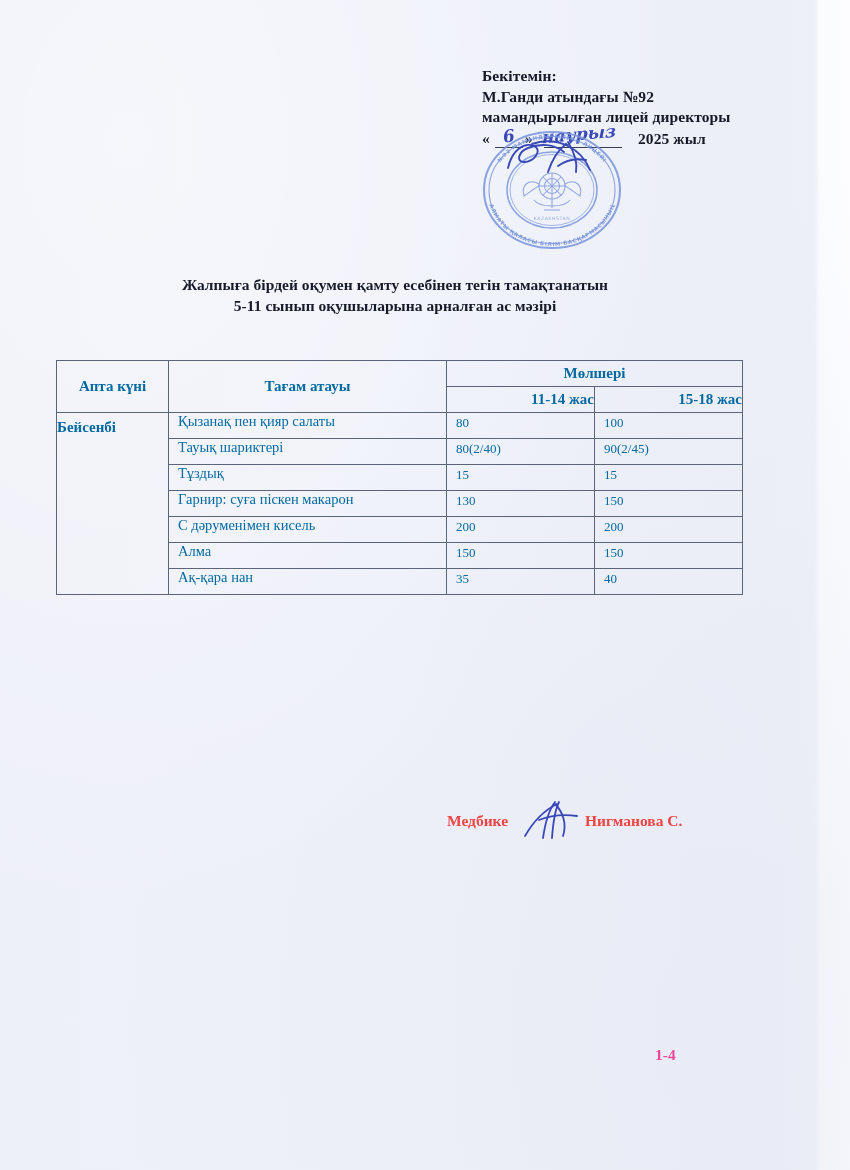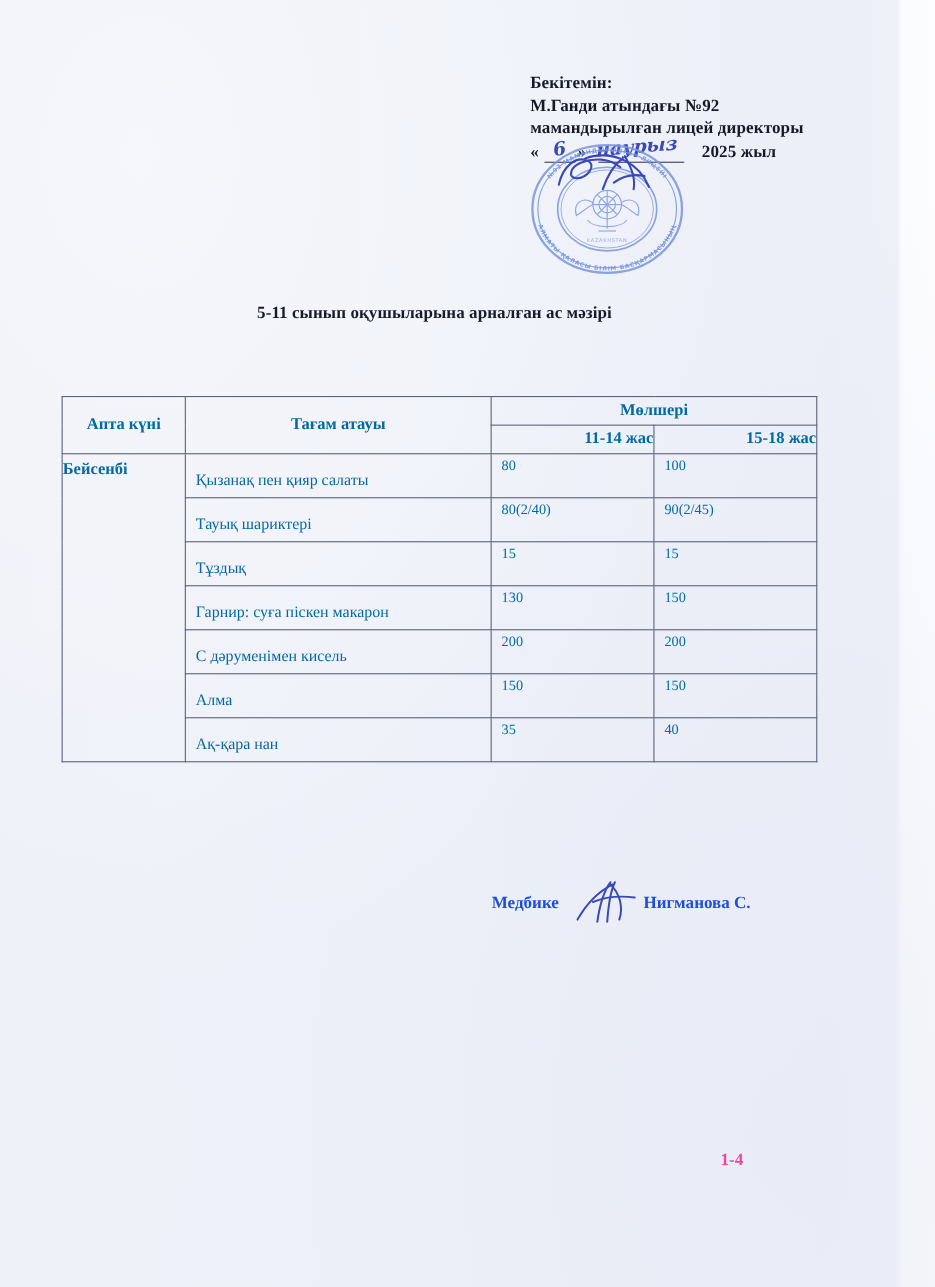--- a/index.html
+++ b/index.html
@@ -188,40 +188,40 @@
   }
 
   td.day-cell {
     font-weight: bold;
     font-size: 15px;
     vertical-align: top;
     padding-top: 6px;
   }
   td.dish-cell {
     font-size: 14.5px;
-    padding: 16px 0 2px 9px;
+    padding: 0 0 2px 9px;
     height: 21px;
     white-space: nowrap;
   }
   td.qty-cell {
     font-size: 13px;
     padding: 2px 0 2px 9px;
     height: 21px;
   }
 
   
   .nurse-block {
     position: absolute;
     left: 447px;
     top: 808px;
     width: 300px;
     height: 30px;
     font-weight: bold;
     font-size: 15.5px;
-    color: #1d4ed8;
+    color: #ef4444;
   }
   .nurse-role { position: absolute; left: 0; top: 4px; white-space: nowrap; }
   .nurse-name { position: absolute; left: 138px; top: 4px; white-space: nowrap; }
   .nurse-ink {
     position: absolute;
     left: 72px;
     top: -10px;
     width: 72px;
     height: 44px;
     pointer-events: none;
@@ -299,20 +299,21 @@
     <g stroke="#3a49b8" fill="none" stroke-width="1.9" stroke-linecap="round">
       <path d="M 10 30 C 14 12, 26 4, 36 8 C 45 12, 36 24, 26 24 C 18 24, 20 14, 30 10 C 42 5, 56 6, 66 14"></path>
       <path d="M 34 6 C 44 2, 58 2, 70 8 C 80 13, 88 22, 92 32"></path>
       <path d="M 50 34 C 54 22, 60 12, 68 6"></path>
       <path d="M 60 28 C 68 22, 78 20, 88 22"></path>
       <path d="M 70 4 C 76 14, 80 24, 78 34"></path>
     </g>
   </svg>
 
   <div class="doc-title">
+    <span class="ln">Жалпыға бірдей оқумен қамту есебінен тегін тамақтанатын</span>
     <span class="ln">5-11 сынып оқушыларына арналған ас мәзірі</span>
   </div>
 
   <table class="menu-table">
     <colgroup>
       <col class="col-day">
         <col class="col-dish">
         <col class="col-a1">
         <col class="col-a2">
     </colgroup>

